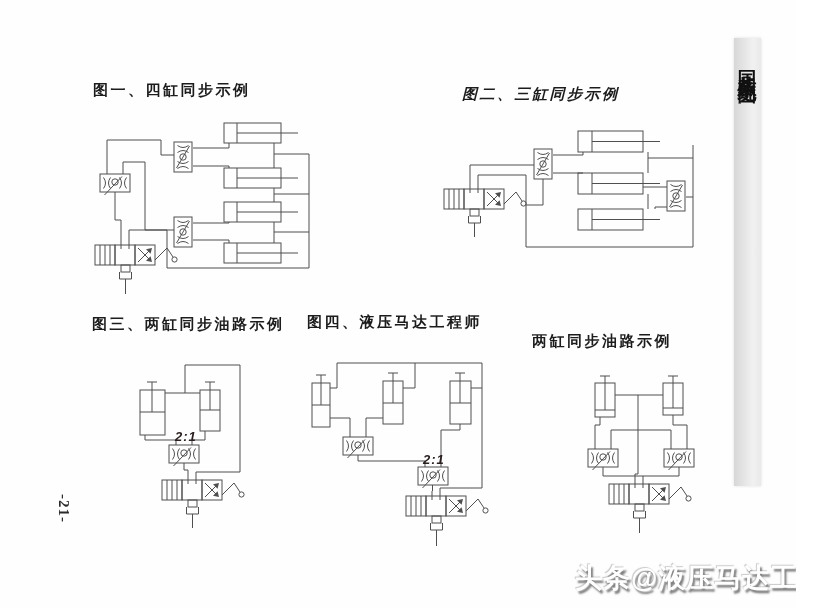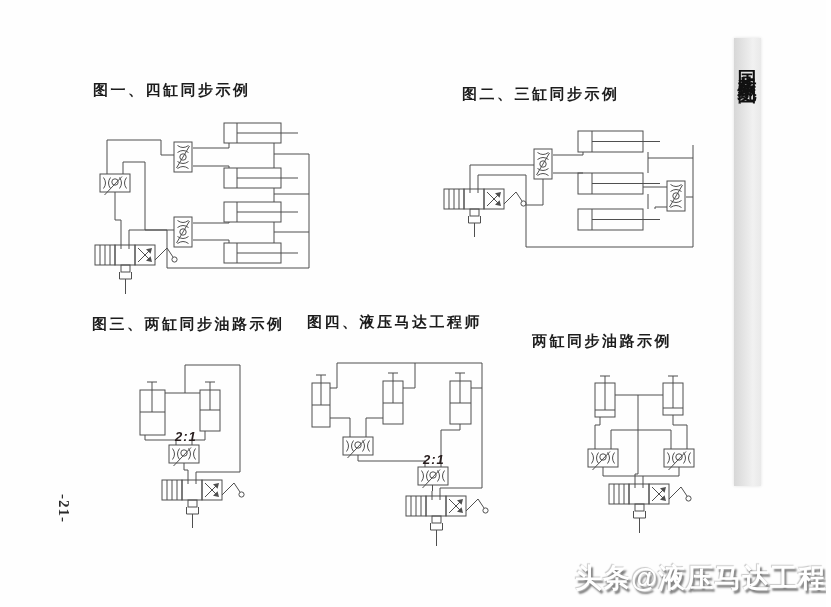--- a/index.html
+++ b/index.html
@@ -1,19 +1,18 @@
 <!DOCTYPE html>
 <html><head>
 <meta charset="utf-8">
 <style>
   html,body{margin:0;padding:0;background:#ffffff;}
   .page{
     position:relative;width:796px;height:607px;background:#fefefe;overflow:hidden;
     font-family:"Liberation Serif", serif;
-    padding-left:30px;
   }
   .fig-title{
     position:absolute;color:#1c1c1c;font-weight:bold;font-size:15px;
     letter-spacing:2.5px;white-space:nowrap;
   }
   .fig-svg{position:absolute;overflow:visible;}
   .ln{stroke:#4f4f4f;stroke-width:1;fill:none;}
   .tri{fill:#4f4f4f;stroke:none;}
   .ratio-label{
     position:absolute;font-family:"Liberation Sans", sans-serif;
@@ -87,21 +86,21 @@
         <path class="ln" d="M3.5,10.5 Q9,6.5 14.5,10.5"></path>
         <path class="ln" d="M3.5,19.5 Q9,23.5 14.5,19.5"></path>
         <path class="ln" d="M3.5,26.5 Q9,22.5 14.5,26.5"></path>
         <circle class="ln" cx="9" cy="15" r="3.2"></circle>
         <path class="ln" d="M15.5,4 L2.5,26"></path>
       </g>
     </defs>
   </svg>
 
   <div class="fig-title" style="left:93px;top:81px;">图一、四缸同步示例</div>
-  <div class="fig-title" style="left:462px;top:85px;">图二、三缸同步示例</div>
+  <div class="fig-title" style="left:462px;top:85px;font-style:italic;">图二、三缸同步示例</div>
   <div class="fig-title" style="left:92px;top:315px;">图三、两缸同步油路示例</div>
   <div class="fig-title" style="left:307px;top:313px;">图四、液压马达工程师</div>
   <div class="fig-title" style="left:532px;top:332px;">两缸同步油路示例</div>
 
   <svg class="fig-svg" style="left:85px;top:110px;" width="250" height="190" viewBox="0 0 250 190">
     <g>
       <rect class="ln" x="139" y="13" width="57" height="20"></rect>
       <line class="ln" x1="152" y1="13" x2="152" y2="33"></line>
       <line class="ln" x1="152" y1="23" x2="213" y2="23"></line>
     </g>

